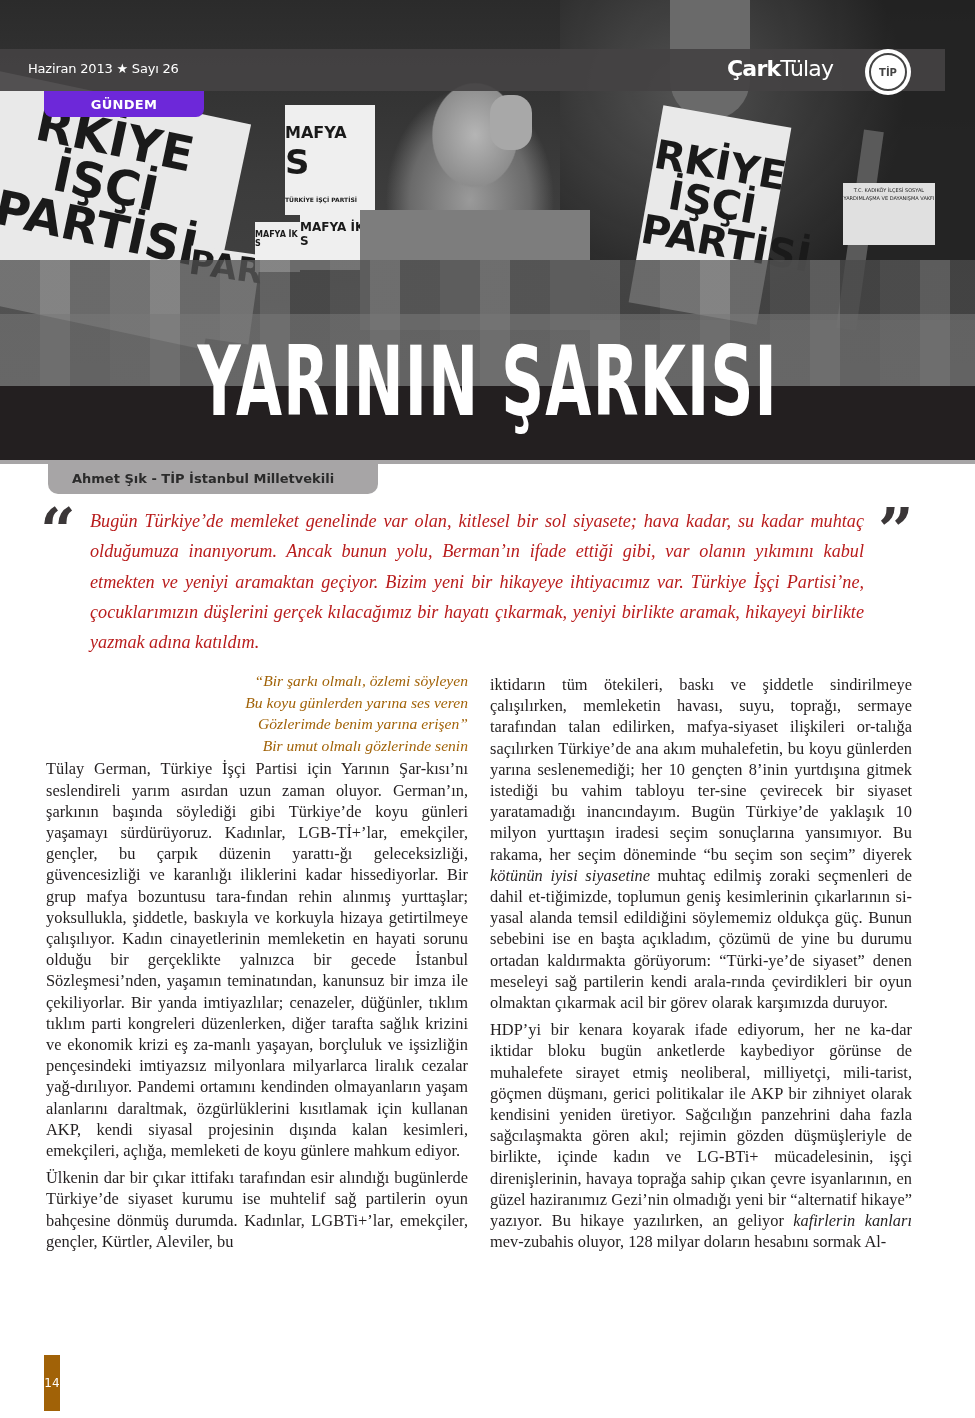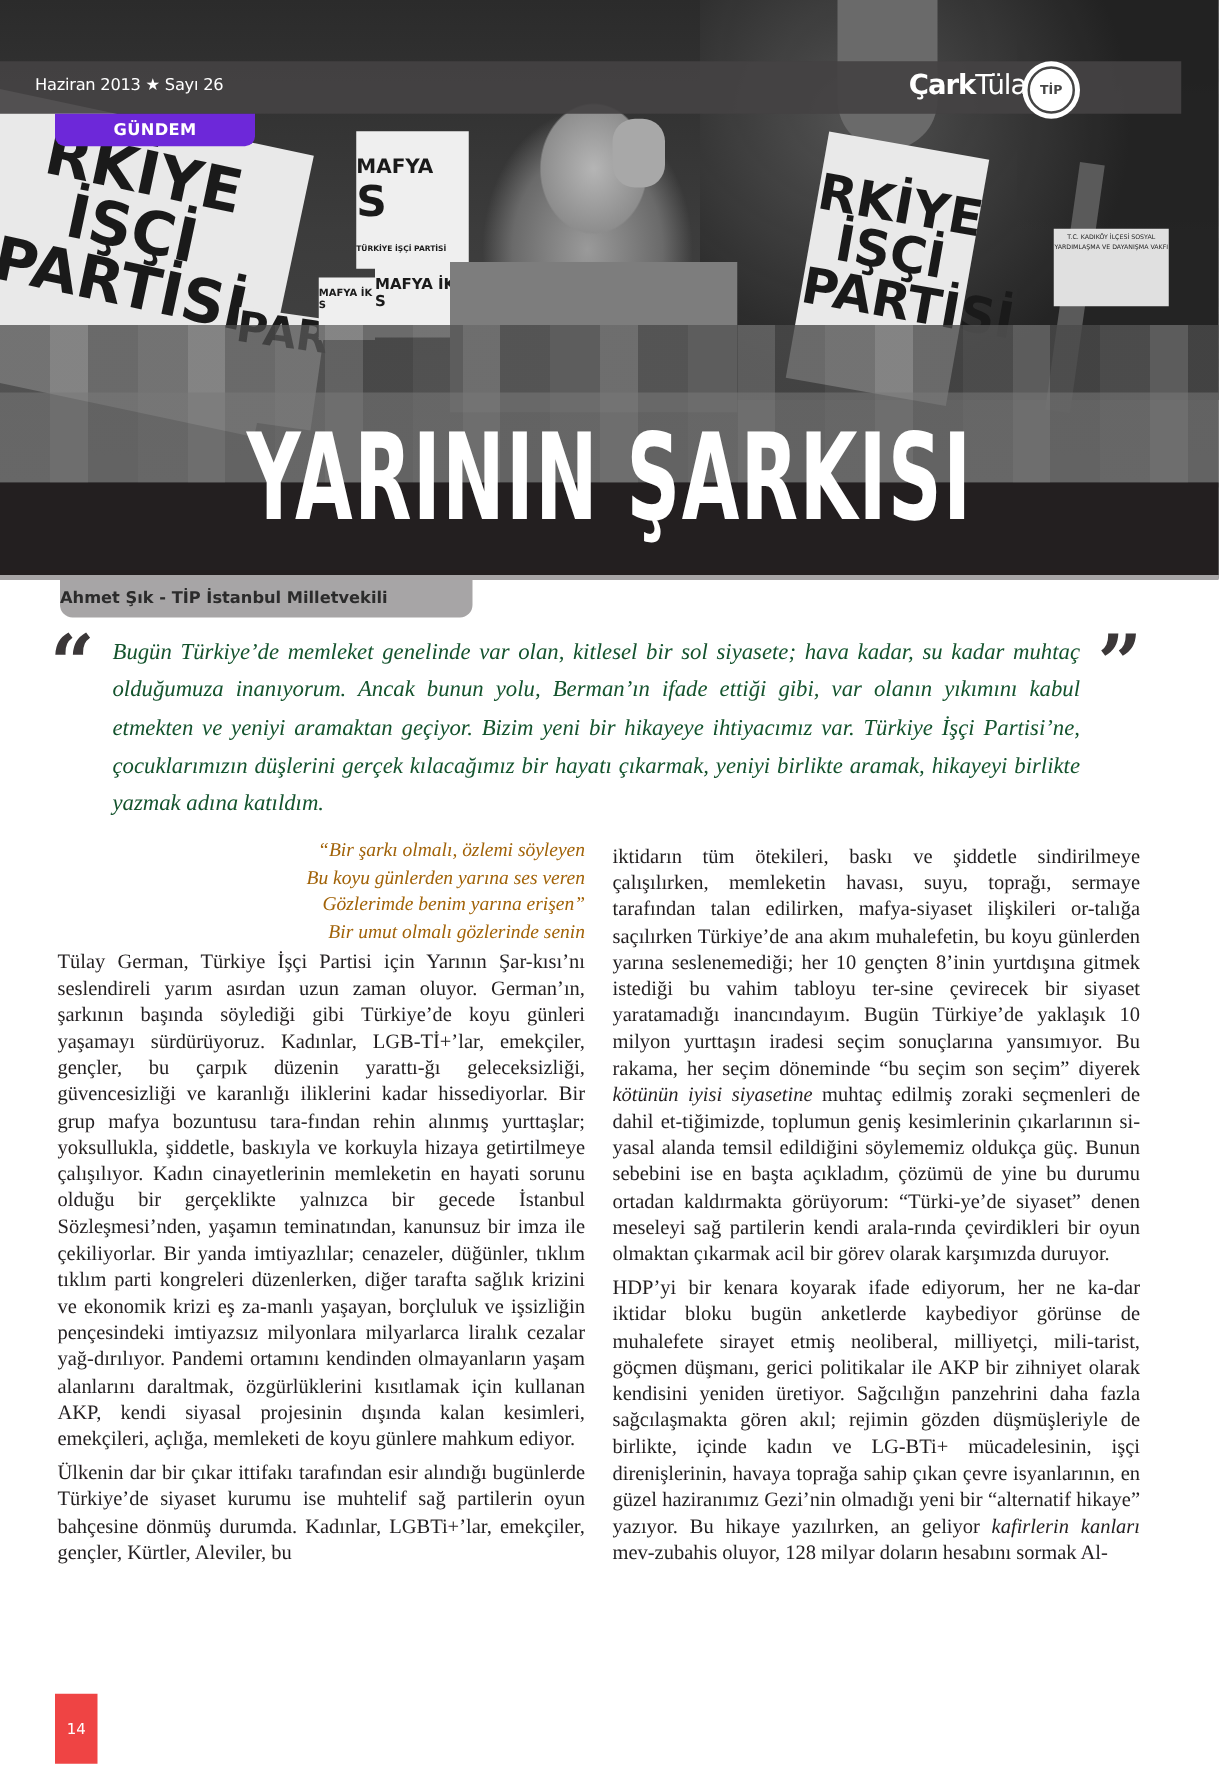--- a/index.html
+++ b/index.html
@@ -64,21 +64,21 @@
       position: absolute; left: 28px; top: 12px; color: #fff;
       font-family: "DejaVu Sans", sans-serif; font-size: 13px; letter-spacing: -0.2px;
     }
     .logo-text {
       position: absolute; left: 727px; top: 7px; color: #fff;
       font-family: "DejaVu Sans", sans-serif; font-size: 22px; letter-spacing: -0.8px;
     }
     .logo-text b { font-weight: bold; }
     .logo-text span { font-weight: normal; }
     .logo-badge {
-      position: absolute; left: 818px; top: 0px; width: 46px; height: 46px; border-radius: 50%;
+      position: absolute; left: 865px; top: 0px; width: 46px; height: 46px; border-radius: 50%;
       background: #fff; display: flex; align-items: center; justify-content: center;
     }
     .logo-badge .inner {
       width: 38px; height: 38px; border-radius: 50%; border: 2px solid #444; box-sizing: border-box;
       display: flex; align-items: center; justify-content: center;
       font-family: "DejaVu Sans", sans-serif; font-weight: bold; font-size: 10px; color: #444;
     }
     .section-tab {
       position: absolute; left: 44px; top: 91px; width: 160px; height: 26px;
       background: #6d28d9; border-radius: 0 0 8px 8px; color: #fff;
@@ -92,53 +92,53 @@
     .title-rule { position: absolute; left: 0; top: 460px; width: 975px; height: 4px; background: #a7a5a6; }
     .title {
       position: absolute; left: 0; top: 312px; width: 975px; text-align: center; color: #fff;
       font-family: "DejaVu Sans", sans-serif; font-weight: bold; font-size: 96px; line-height: 140px;
       transform: scaleX(.62); transform-origin: 488px 0; letter-spacing: 2px;
     }
     .author-tab {
       position: absolute; left: 48px; top: 463px; width: 330px; height: 31px;
       background: #a7a5a6; border-radius: 0 0 10px 10px;
       font-family: "DejaVu Sans", sans-serif; font-size: 13px; font-weight: bold; color: #2b2b2b;
-      display: flex; align-items: center; box-sizing: border-box;
+      display: flex; align-items: center; padding-left: 24px; box-sizing: border-box;
     }
 
     
     .qmark {
       position: absolute; font-family: "DejaVu Serif", serif; font-weight: bold; color: #3b3738;
       font-size: 62px; line-height: 1;
     }
     .qmark.open { left: 40px; top: 500px; }
     .qmark.close { left: 878px; top: 500px; }
     .pullquote {
       position: absolute; left: 90px; top: 506px; width: 774px;
       font-family: "Liberation Serif", serif; font-style: italic; font-size: 18.2px; line-height: 30.3px;
-      color: #14532d; text-align: justify;
+      color: #b91c1c; text-align: justify;
     }
 
     
     .col {
       position: absolute; top: 670px; width: 422px;
       font-family: "Liberation Serif", serif; font-size: 16.4px; line-height: 21.2px; color: #231f20;
       text-align: justify; hyphens: manual;
     }
     .col-left { left: 46px; }
     .col-right { left: 490px; top: 674px; }
     .col p { margin: 0 0 6px 0; }
     .verse {
       text-align: right; font-style: italic; font-size: 15.6px; line-height: 21.6px; margin: 0 0 2px 0; color: #a16207;
     }
     .verse div { display: block; }
     em { font-style: italic; }
 
     .page-num {
-      position: absolute; left: 44px; top: 1355px; width: 34px; height: 56px; background: #ef4444; color: #fff;
+      position: absolute; left: 44px; top: 1355px; width: 16px; height: 56px; background: #a16207; color: #fff;
       font-family: "DejaVu Sans", sans-serif; font-size: 12px; display: flex; align-items: center; justify-content: center;
     }
   </style>
 </head>
 <body>
 
 <div class="hero">
   <div class="trees"></div>
   <div class="flag-top"></div>
   <div class="banner banner-left">RKİYE İŞÇİ PARTİSİ</div>

